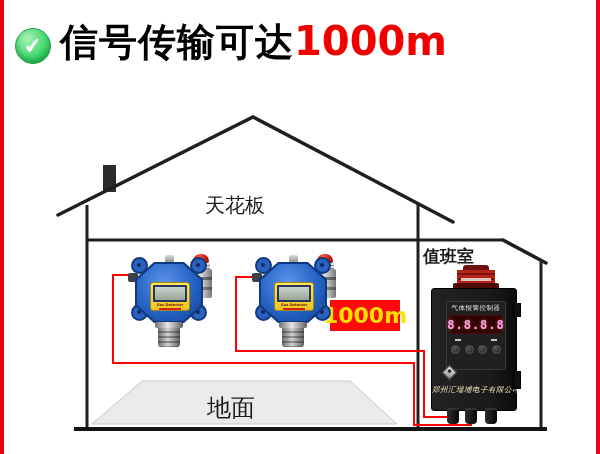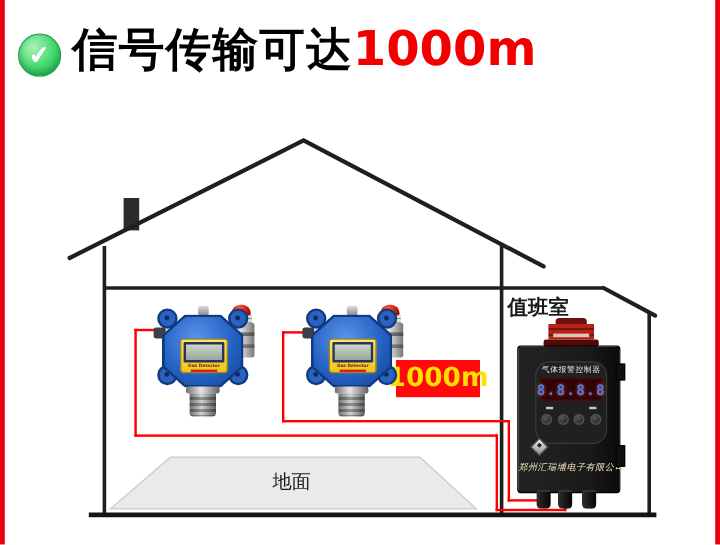--- a/index.html
+++ b/index.html
@@ -25,21 +25,21 @@
   }
   .title .red{color:#f20000;font-size:40px;letter-spacing:0;}
   .subtitle{
     position:absolute;left:62px;top:76px;white-space:nowrap;
     font-size:17px;font-weight:600;color:#141414;letter-spacing:1px;
   }
 
   
   .room-label{position:absolute;color:#1a1a1a;}
   .lbl-ceiling{left:190px;top:192px;width:90px;text-align:center;font-size:20px;}
-  .lbl-ground{left:198px;top:392px;width:90px;text-align:center;font-size:16px;}
+  .lbl-ground{left:186px;top:392px;width:90px;text-align:center;font-size:24px;}
   .lbl-duty{left:423px;top:245px;font-size:17px;font-weight:600;}
   .dist-badge{
     position:absolute;left:330px;top:300px;width:70px;height:31px;background:#ff0a0a;
     color:#ffdf00;font-size:22px;font-weight:bold;display:flex;align-items:center;justify-content:center;
   }
 
   
   .seg{position:absolute;background:#ff0000;}
 
   
@@ -81,26 +81,26 @@
   
   .controller{position:absolute;left:429px;top:265px;width:92px;height:160px;}
   .beacon{position:absolute;left:20px;top:0;width:54px;}
   .beacon-cap{width:26px;height:5px;margin:0 auto;background:#6e100b;border-radius:3px 3px 0 0;}
   .beacon-mid{width:38px;height:13px;margin:0 auto;position:relative;
     background:repeating-linear-gradient(180deg,#b42318 0 3px,#7c120c 3px 5px);}
   .beacon-mid::after{content:"";position:absolute;left:4px;right:4px;bottom:2px;height:3px;background:#e8e4da;opacity:.85;}
   .beacon-base{width:46px;height:6px;margin:0 auto;background:#4f0b07;border-radius:2px;}
   .ctrl-box{position:absolute;left:2px;top:23px;width:84px;height:121px;border-radius:3px;
     background:linear-gradient(90deg,#232323,#1a1a1a 70%,#0b0b0b);border:1px solid #000;}
-  .ctrl-face{position:absolute;left:14px;top:12px;width:58px;height:67px;border-radius:12px;
+  .ctrl-face{position:absolute;left:14px;top:12px;width:58px;height:67px;border-radius:2px;
     background:#202020;border:1px solid #3a3a3a;}
   .ctrl-title{margin-top:3px;text-align:center;font-size:6.5px;line-height:7px;color:#e8e8e8;letter-spacing:.5px;white-space:nowrap;}
   .led{margin:3px auto 0;width:50px;height:17px;background:#2e0504;border:1px solid #4a0a08;border-radius:1px;
     display:flex;align-items:center;justify-content:center;}
-  .led span{font-family:"DejaVu Sans Mono",monospace;font-weight:bold;font-size:12px;color:#3b82f6;
+  .led span{font-family:"DejaVu Sans Mono",monospace;font-weight:bold;font-size:12px;color:#f0abfc;
     letter-spacing:1px;text-shadow:0 0 3px rgba(255,60,30,.9);}
   .marks{display:flex;justify-content:space-between;padding:0 8px;margin-top:5px;}
   .marks i{display:block;width:6px;height:2px;background:#c8c8c8;}
   .btn-row{display:flex;justify-content:space-evenly;margin-top:4px;}
   .btn-row b{display:block;width:7px;height:7px;border-radius:50%;border:1px solid #5a5a5a;
     background:radial-gradient(circle at 35% 30%,#565656,#1e1e1e);}
   .ctrl-logo{position:absolute;left:12px;top:78px;width:9px;height:9px;transform:rotate(45deg);
     background:linear-gradient(135deg,#f2f2f2,#8a8a8a);border:1px solid #555;}
   .ctrl-logo::after{content:"";position:absolute;left:2px;top:2px;width:3px;height:3px;background:#222;}
   .ctrl-company{position:absolute;left:0;right:0;top:96px;text-align:center;font-size:7.5px;
@@ -130,20 +130,21 @@
     <rect x="103" y="165" width="13" height="27" fill="#2b2b2b"></rect>
     <polyline points="58,215 253,117 453,222" fill="none" stroke="#1f1f1f" stroke-width="3.5" stroke-linecap="round"></polyline>
     <line x1="87" y1="205" x2="87" y2="430" stroke="#1f1f1f" stroke-width="3"></line>
     <line x1="87" y1="240" x2="503" y2="240" stroke="#1f1f1f" stroke-width="3"></line>
     <line x1="418" y1="203" x2="418" y2="429" stroke="#1f1f1f" stroke-width="3"></line>
     <line x1="503" y1="240" x2="546" y2="263" stroke="#1f1f1f" stroke-width="3.5" stroke-linecap="round"></line>
     <line x1="541" y1="261" x2="541" y2="429" stroke="#1f1f1f" stroke-width="3"></line>
     <line x1="74" y1="429" x2="547" y2="429" stroke="#141414" stroke-width="4"></line>
   </svg>
 
+  <div class="room-label lbl-ceiling">天花板</div>
   <div class="room-label lbl-ground">地面</div>
   <div class="room-label lbl-duty">值班室</div>
 
   <div class="seg" style="left:112px;top:274px;width:26px;height:2px;"></div>
   <div class="seg" style="left:112px;top:274px;width:2px;height:90px;"></div>
   <div class="seg" style="left:112px;top:362px;width:303px;height:2px;"></div>
   <div class="seg" style="left:413px;top:362px;width:2px;height:64px;"></div>
   <div class="seg" style="left:413px;top:424px;width:59px;height:2px;"></div>
   <div class="seg" style="left:470px;top:415px;width:2px;height:11px;"></div>
   <div class="seg" style="left:235px;top:276px;width:26px;height:2px;"></div>

